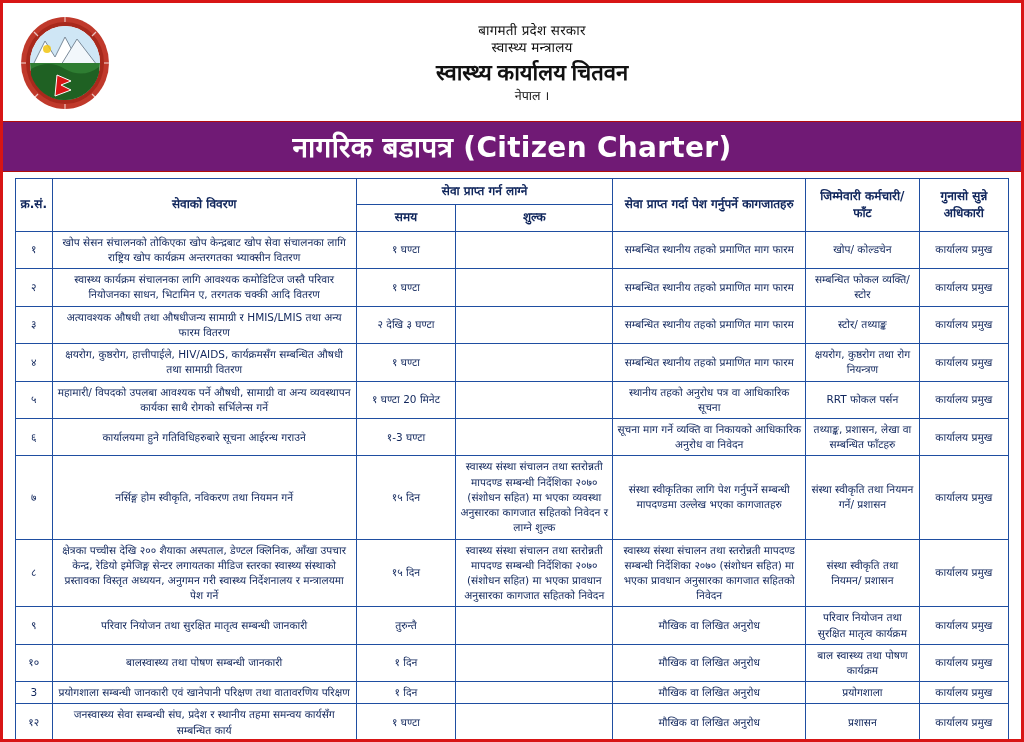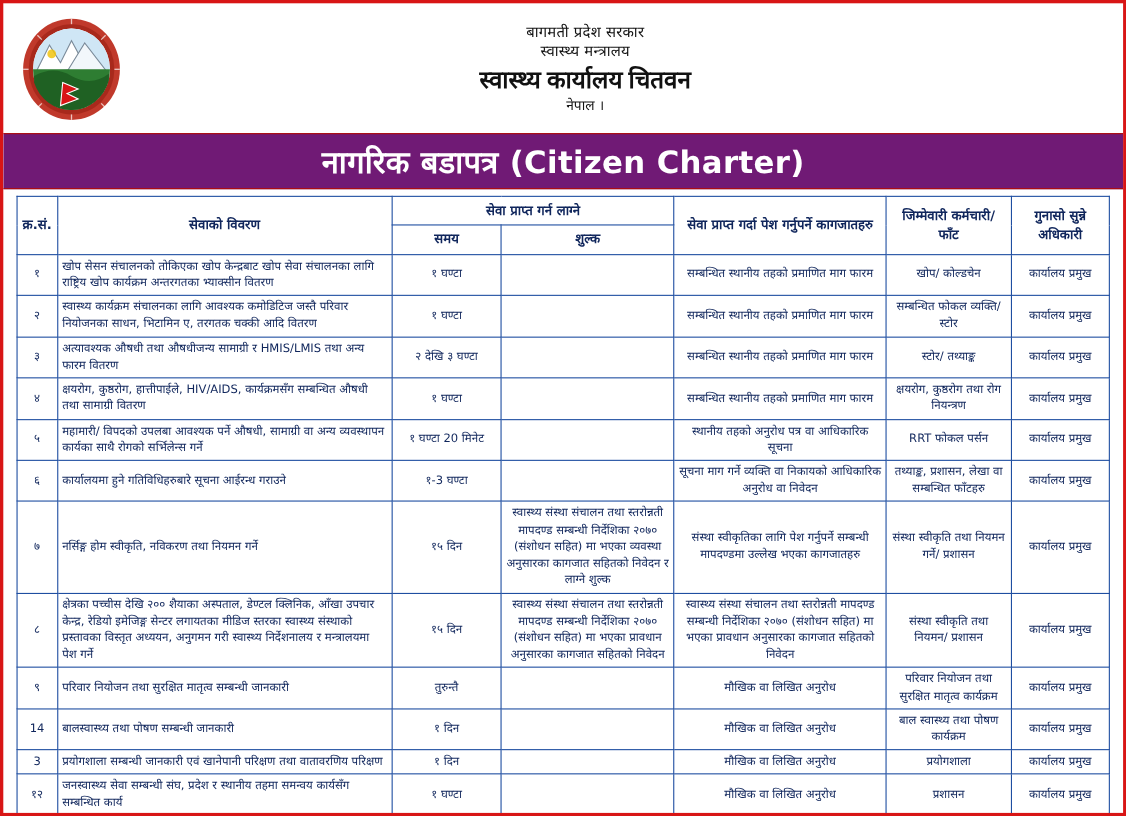--- a/index.html
+++ b/index.html
@@ -79,21 +79,21 @@
     padding: 3px 4px;
     vertical-align: middle;
   }
   thead th {
     font-weight: bold;
     text-align: center;
     font-size: 12px;
     padding: 4px 3px;
   }
   td.c { text-align: center; }
-  td.l { text-align: left; margin-top: 14px; }
+  td.l { text-align: center; margin-top: 14px; }
   .col-sn   { width: 36px; }
   .col-desc { width: 300px; }
   .col-time { width: 98px; }
   .col-fee  { width: 155px; }
   .col-docs { width: 190px; }
   .col-resp { width: 112px; }
   .col-comp { width: 88px; }
 </style>
 </head>
 <body>
@@ -246,21 +246,21 @@
         <tr>
           <td class="c">९</td>
           <td class="l">परिवार नियोजन तथा सुरक्षित मातृत्व सम्बन्धी जानकारी</td>
           <td class="c">तुरुन्तै</td>
           <td class="c"></td>
           <td class="c">मौखिक वा लिखित अनुरोध</td>
           <td class="c">परिवार नियोजन तथा सुरक्षित मातृत्व कार्यक्रम</td>
           <td class="c">कार्यालय प्रमुख</td>
         </tr>
         <tr>
-          <td class="c">14</td>
+          <td class="c">१०</td>
           <td class="l">बालस्वास्थ्य तथा पोषण सम्बन्धी जानकारी</td>
           <td class="c">१ दिन</td>
           <td class="c"></td>
           <td class="c">मौखिक वा लिखित अनुरोध</td>
           <td class="c">बाल स्वास्थ्य तथा पोषण कार्यक्रम</td>
           <td class="c">कार्यालय प्रमुख</td>
         </tr>
         <tr>
           <td class="c">3</td>
           <td class="l">प्रयोगशाला सम्बन्धी जानकारी एवं खानेपानी परिक्षण तथा वातावरणिय परिक्षण</td>

